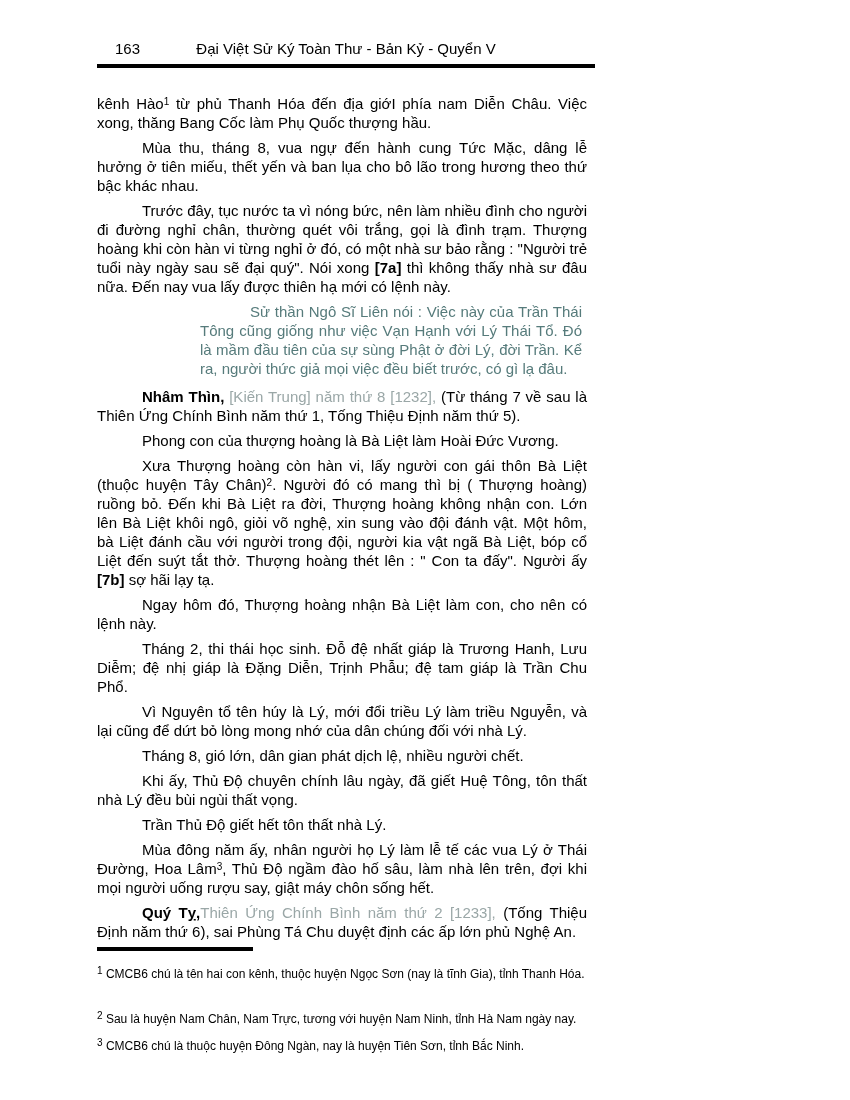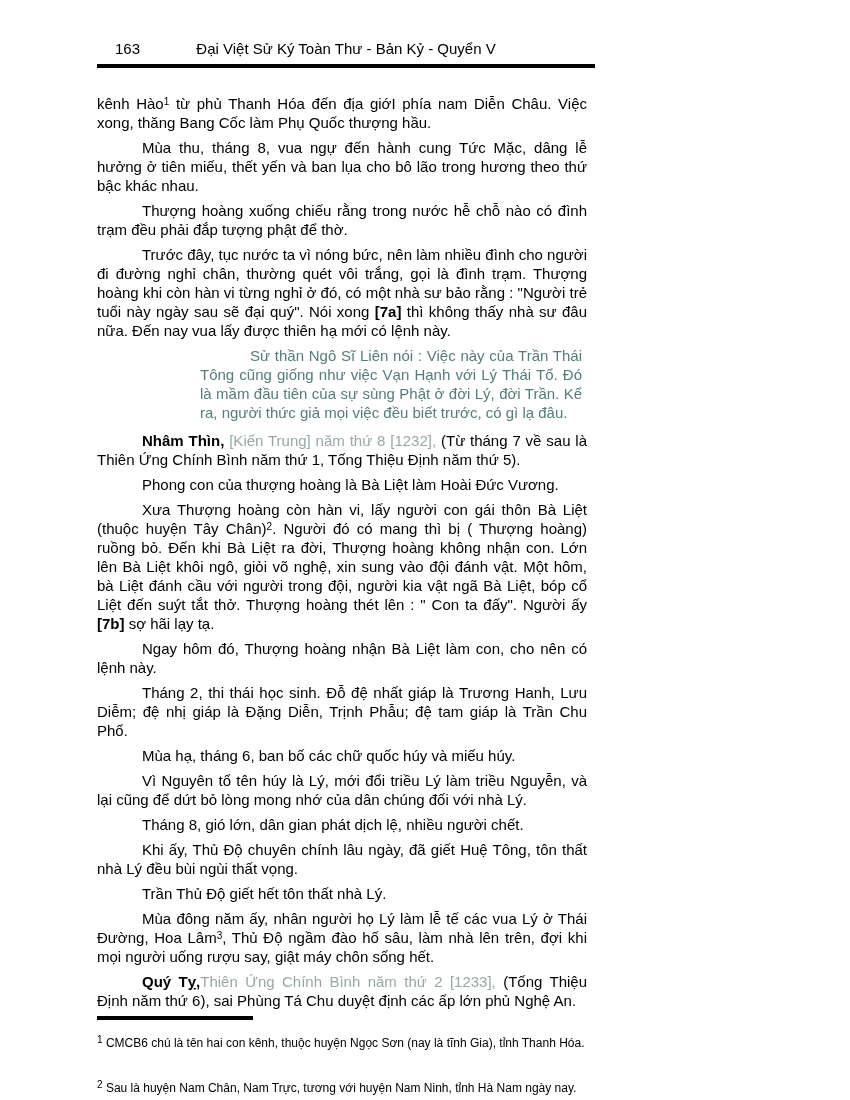--- a/index.html
+++ b/index.html
@@ -75,29 +75,27 @@
 <div class="page">
 
   <div class="header content-width">
     <span class="page-number">163</span>
     <span>Đại Việt Sử Ký Toàn Thư - Bản Kỷ - Quyển V</span>
   </div>
 
   <div class="doc-body content-width">
       <p class="para noindent"><span class="seg-normal">kênh Hào</span><span class="seg-sup">1</span><span class="seg-normal"> từ phủ Thanh Hóa đến  địa giớI phía nam Diễn Châu. Việc xong, thăng Bang Cốc làm Phụ Quốc thượng hầu.</span></p>
       <p class="para"><span class="seg-normal">Mùa thu, tháng 8, vua ngự đến hành cung Tức Mặc, dâng lễ hưởng ở tiên miếu, thết yến và ban lụa cho bô lão trong hương theo thứ bậc khác nhau.</span></p>
-      <p class="para"><span class="seg-normal">Thượng hoàng xuống chiếu rằng trong nước hễ chỗ nào có đình trạm đều phải đắp tượng phật để thờ.</span></p>
       <p class="para"><span class="seg-normal">Trước đây, tục nước ta vì nóng bức, nên làm nhiều đình cho người đi đường nghỉ chân, thường quét vôi trắng, gọi là đình trạm. Thượng hoàng khi còn hàn vi từng nghỉ ở đó, có một nhà sư bảo rằng : "Người trẻ tuổi này ngày sau sẽ đại quý". Nói xong </span><span class="seg-bold">[7a]</span><span class="seg-normal"> thì không thấy nhà sư đâu nữa. Đến nay vua lấy được thiên hạ mới có lệnh này.</span></p>
       <p class="para quote"><span class="seg-normal">Sử thần Ngô Sĩ Liên nói : Việc này của Trần Thái Tông cũng giống như việc Vạn Hạnh với Lý Thái Tổ. Đó là mầm đầu tiên của sự sùng Phật ở đời Lý, đời Trần. Kể ra, người thức giả mọi việc đều biết trước, có gì lạ đâu.</span></p>
       <p class="para"><span class="seg-bold">Nhâm Thìn, </span><span class="seg-annotation">[Kiến Trung] năm thứ 8 [1232], </span><span class="seg-normal">(Từ tháng 7 về sau là Thiên Ứng Chính Bình năm thứ 1, Tống Thiệu Định năm thứ 5).</span></p>
       <p class="para"><span class="seg-normal">Phong con của thượng hoàng là Bà Liệt làm Hoài Đức Vương.</span></p>
       <p class="para"><span class="seg-normal">Xưa Thượng hoàng còn hàn vi, lấy người con gái thôn Bà Liệt (thuộc huyện Tây Chân)</span><span class="seg-sup">2</span><span class="seg-normal">. Người đó có mang thì bị ( Thượng hoàng) ruồng bỏ. Đến khi Bà Liệt ra đời, Thượng hoàng không nhận con. Lớn lên Bà Liệt khôi ngô, giỏi võ nghệ, xin sung vào đội đánh vật. Một hôm, bà Liệt đánh cầu với người trong đội, người kia vật ngã Bà Liệt, bóp cổ Liệt đến suýt tắt thở. Thượng hoàng thét lên : " Con ta đấy". Người ấy </span><span class="seg-bold">[7b]</span><span class="seg-normal"> sợ hãi lạy tạ.</span></p>
       <p class="para"><span class="seg-normal">Ngay hôm đó, Thượng hoàng nhận Bà Liệt làm con, cho nên có lệnh này.</span></p>
       <p class="para"><span class="seg-normal">Tháng 2, thi thái học sinh. Đỗ đệ nhất giáp là Trương Hanh, Lưu Diễm; đệ nhị giáp là Đặng Diễn, Trịnh Phẫu; đệ tam giáp là Trần Chu Phổ.</span></p>
-      <p class="para"><span class="seg-normal">Mùa hạ, tháng 6, ban bố các chữ quốc húy và miếu húy.</span></p>
       <p class="para"><span class="seg-normal">Vì Nguyên tổ tên húy là Lý, mới đổi triều Lý làm triều Nguyễn, và lại cũng để dứt bỏ lòng mong nhớ của dân chúng đối với nhà Lý.</span></p>
       <p class="para"><span class="seg-normal">Tháng 8, gió lớn, dân gian phát dịch lệ, nhiều người chết.</span></p>
       <p class="para"><span class="seg-normal">Khi ấy, Thủ Độ chuyên chính lâu ngày, đã giết Huệ Tông, tôn thất nhà Lý đều bùi ngùi thất vọng.</span></p>
       <p class="para"><span class="seg-normal">Trần Thủ Độ giết hết tôn thất nhà Lý.</span></p>
       <p class="para"><span class="seg-normal">Mùa đông năm ấy, nhân người họ Lý làm lễ tế các vua Lý ở Thái Đường, Hoa Lâm</span><span class="seg-sup">3</span><span class="seg-normal">, Thủ Độ ngầm đào hố sâu, làm nhà lên trên, đợi khi mọi người uống rượu say, giật máy chôn sống hết.</span></p>
       <p class="para"><span class="seg-bold">Quý Tỵ,</span><span class="seg-annotation">Thiên Ứng Chính Bình năm thứ 2 [1233], </span><span class="seg-normal">(Tống Thiệu Định năm thứ 6), sai Phùng Tá Chu duyệt định các ấp lớn phủ Nghệ An.</span></p>
     </div>
 
   <div class="footnotes content-width">
     <div class="fn-divider"></div>

